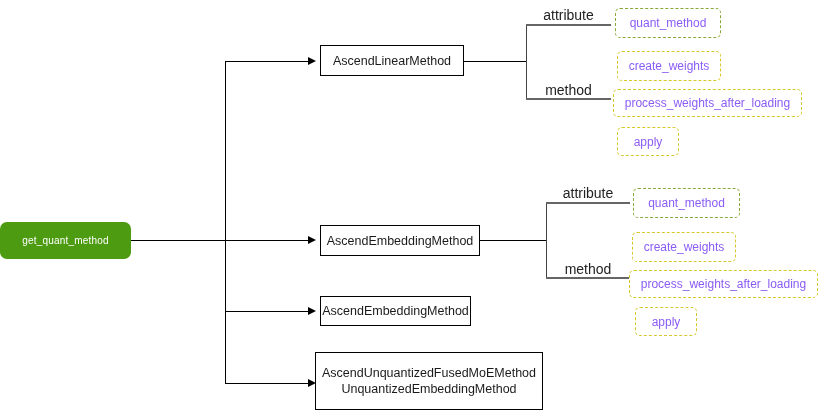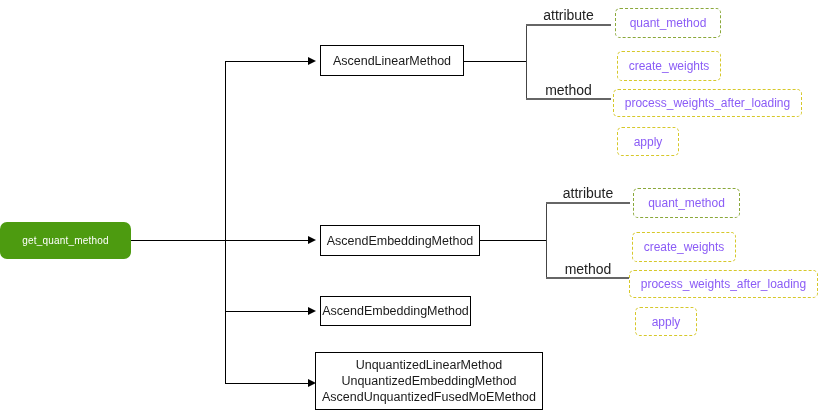--- a/index.html
+++ b/index.html
@@ -169,18 +169,17 @@
   </div>
   <div class="leaf-box" style="left:635px; top:307px; width:62px; height:29px;">
     <span>apply</span>
   </div>
 
   <div class="node-box" style="left:320px; top:296px; width:151px; height:30px;">
     <span>AscendEmbeddingMethod</span>
   </div>
 
   <div class="node-box multiline" style="left:315px; top:352px; width:228px; height:58px;">
-    <span>UnquantizedLinearMethod</span>
+    <span>AscendUnquantizedFusedMoEMethod</span>
     <span>UnquantizedEmbeddingMethod</span>
-    <span>AscendUnquantizedFusedMoEMethod</span>
   </div>
 
 </div>
 
 </body></html>

